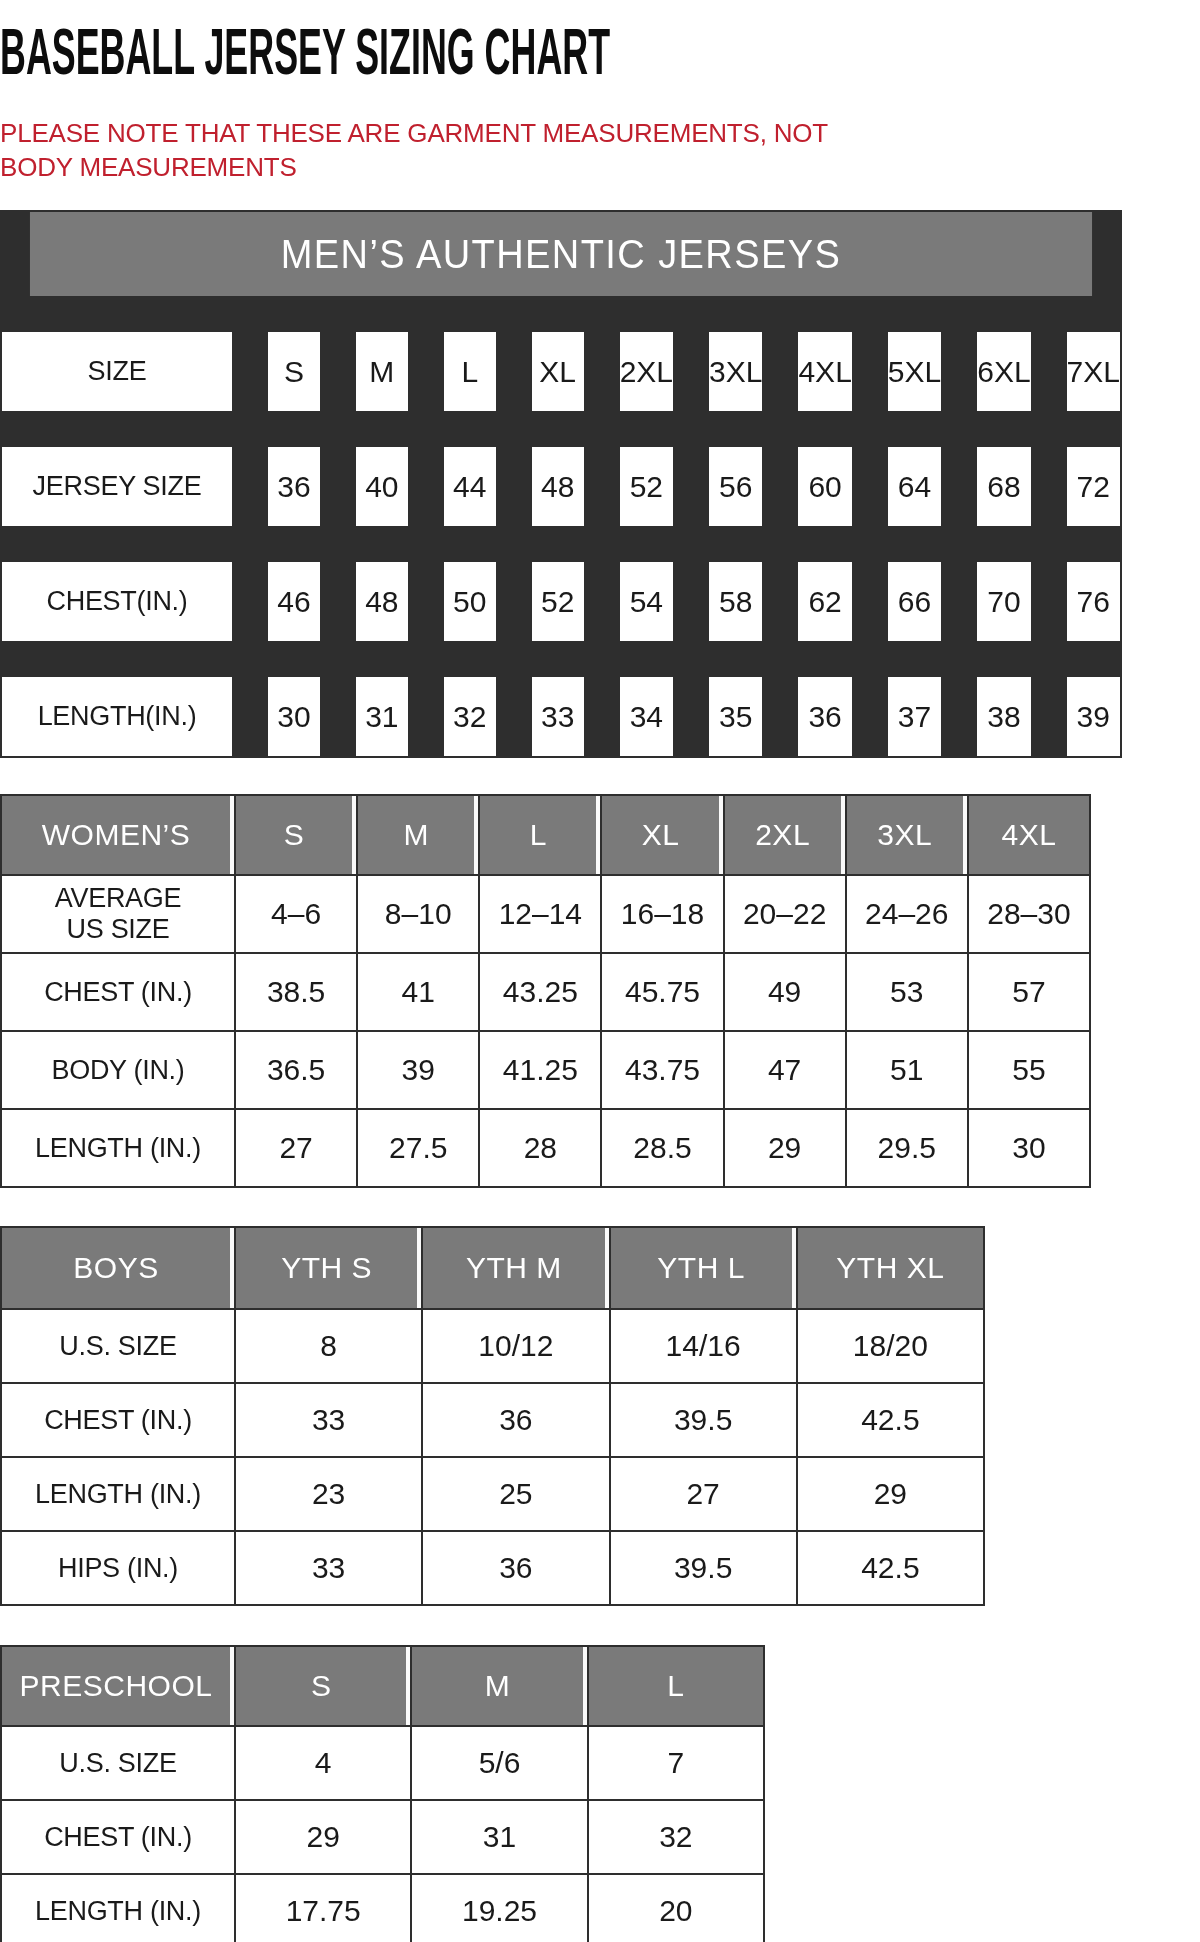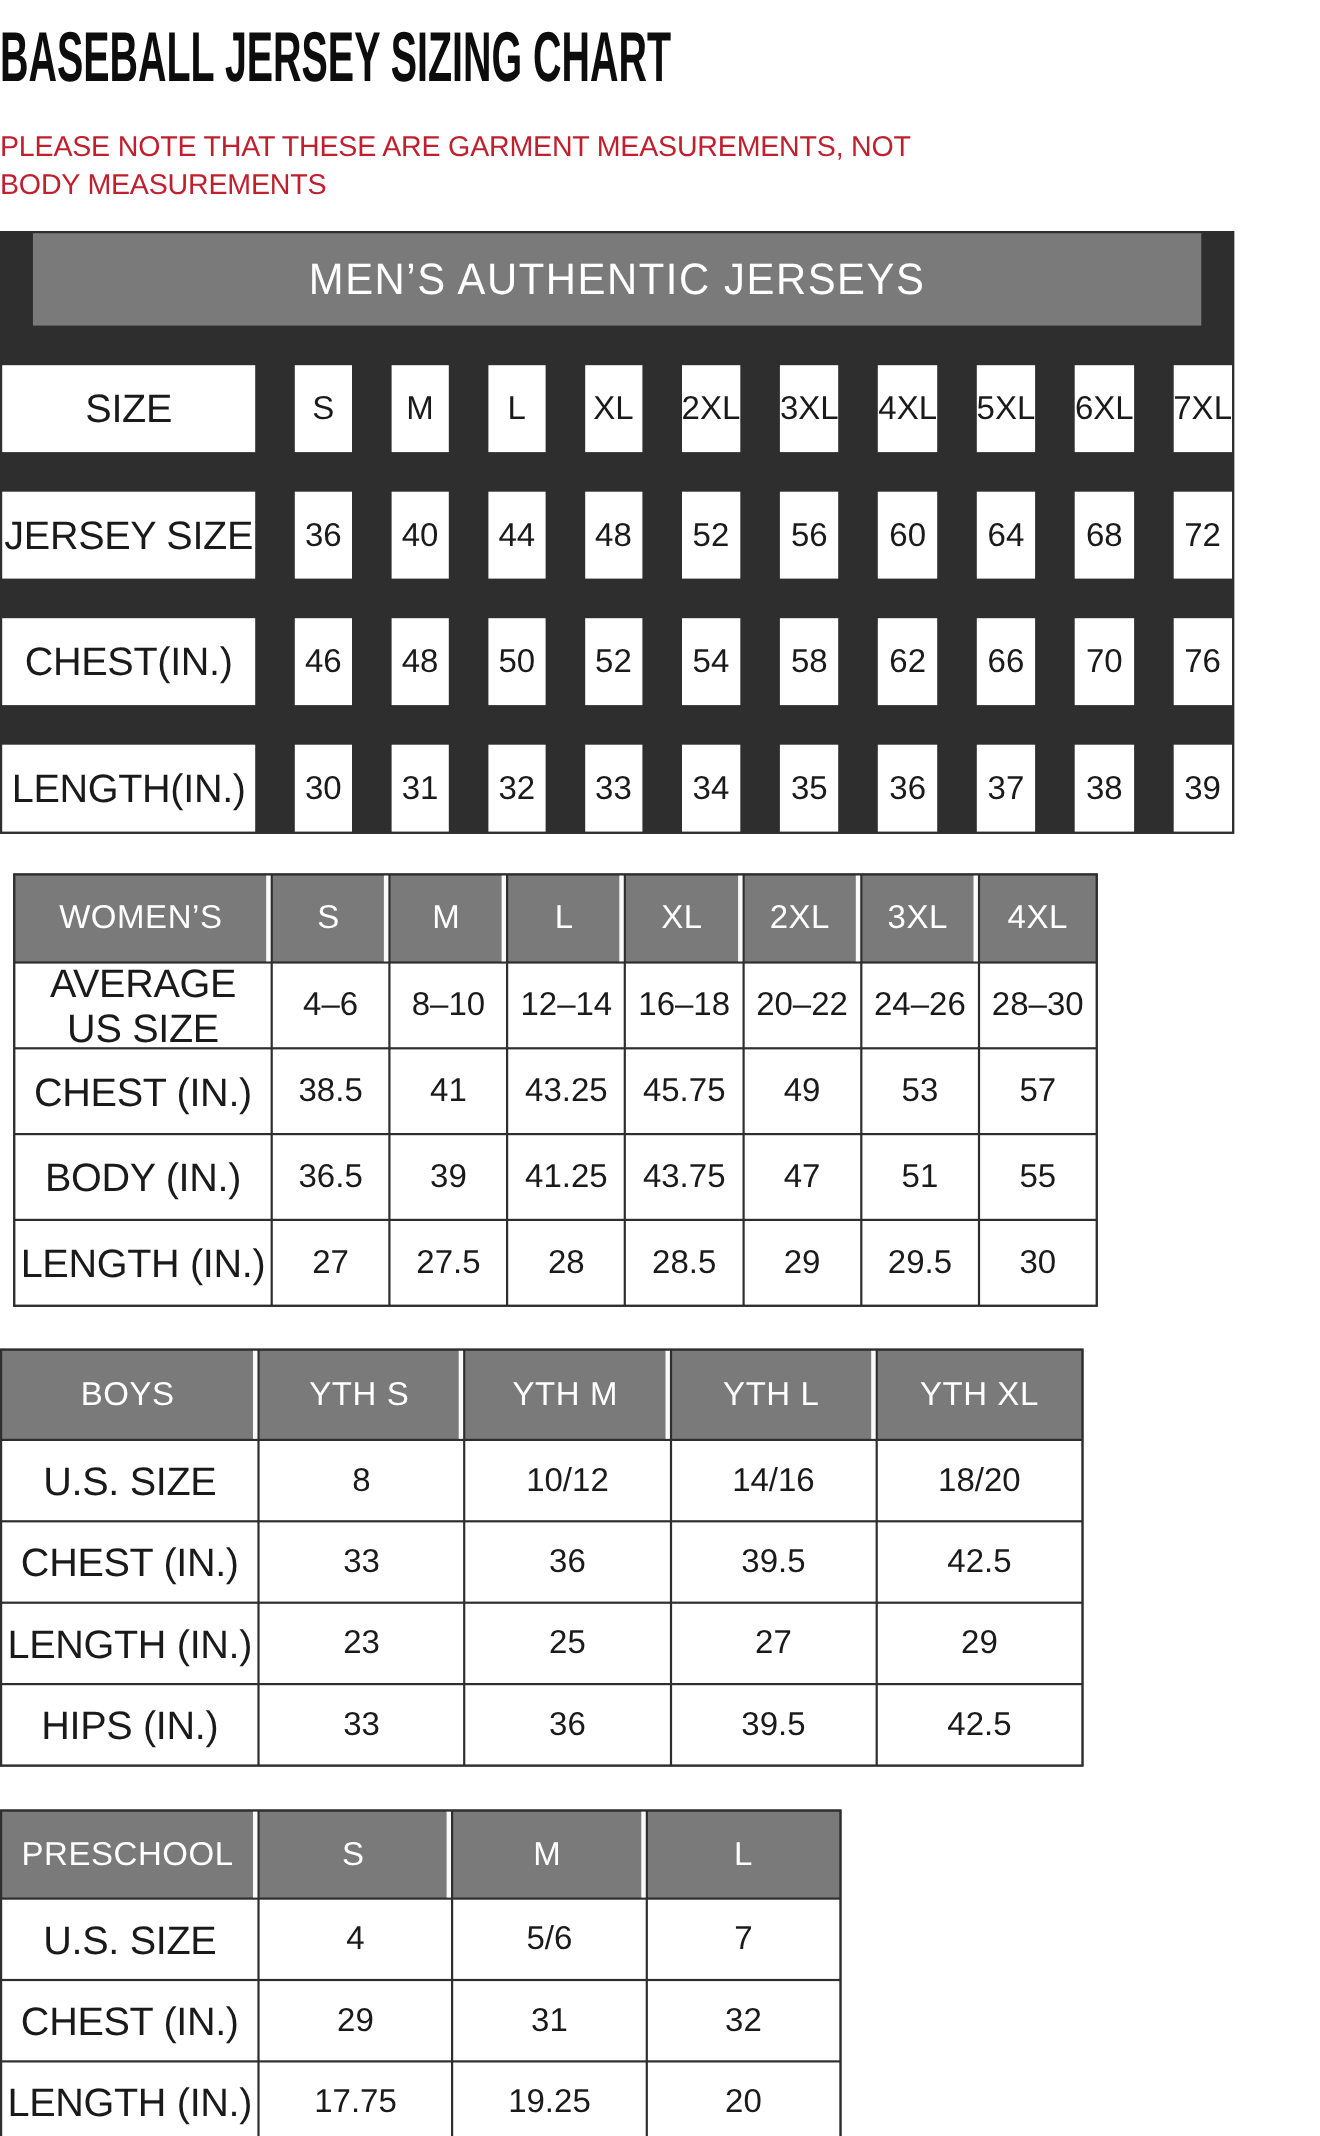--- a/index.html
+++ b/index.html
@@ -69,21 +69,21 @@
     transform:scaleX(0.95);
   }
   .gray-cell{
     background:var(--header-gray);
     color:#fff;
     font-size:30px;
     letter-spacing:0.5px;
   }
   .gray-cell.hsep{ border-right:4px solid #fafafa; }
   .label-cell{
-    font-size:36px;
+    font-size:27px;
     letter-spacing:-0.3px;
     white-space:pre-line;
     line-height:1.15;
   }
   .value-cell{ font-size:30px; }
 </style>
 </head>
 <body>
 
 <div class="page">
@@ -131,21 +131,21 @@
       <div class="cell value-cell">32</div>
       <div class="cell value-cell">33</div>
       <div class="cell value-cell">34</div>
       <div class="cell value-cell">35</div>
       <div class="cell value-cell">36</div>
       <div class="cell value-cell">37</div>
       <div class="cell value-cell">38</div>
       <div class="cell value-cell">39</div>
     </div>
 
-  <div class="size-table" id="womens" style="width: 986px; grid-template-columns: 232px repeat(7, 1fr); margin-left: 12px;">
+  <div class="size-table" id="womens" style="width: 1091px; grid-template-columns: 232px repeat(7, 1fr);">
       <div class="cell gray-cell hsep">WOMEN’S</div>
       <div class="cell gray-cell hsep">S</div>
       <div class="cell gray-cell hsep">M</div>
       <div class="cell gray-cell hsep">L</div>
       <div class="cell gray-cell hsep">XL</div>
       <div class="cell gray-cell hsep">2XL</div>
       <div class="cell gray-cell hsep">3XL</div>
       <div class="cell gray-cell">4XL</div>
       <div class="cell label-cell">AVERAGE
 US SIZE</div>

